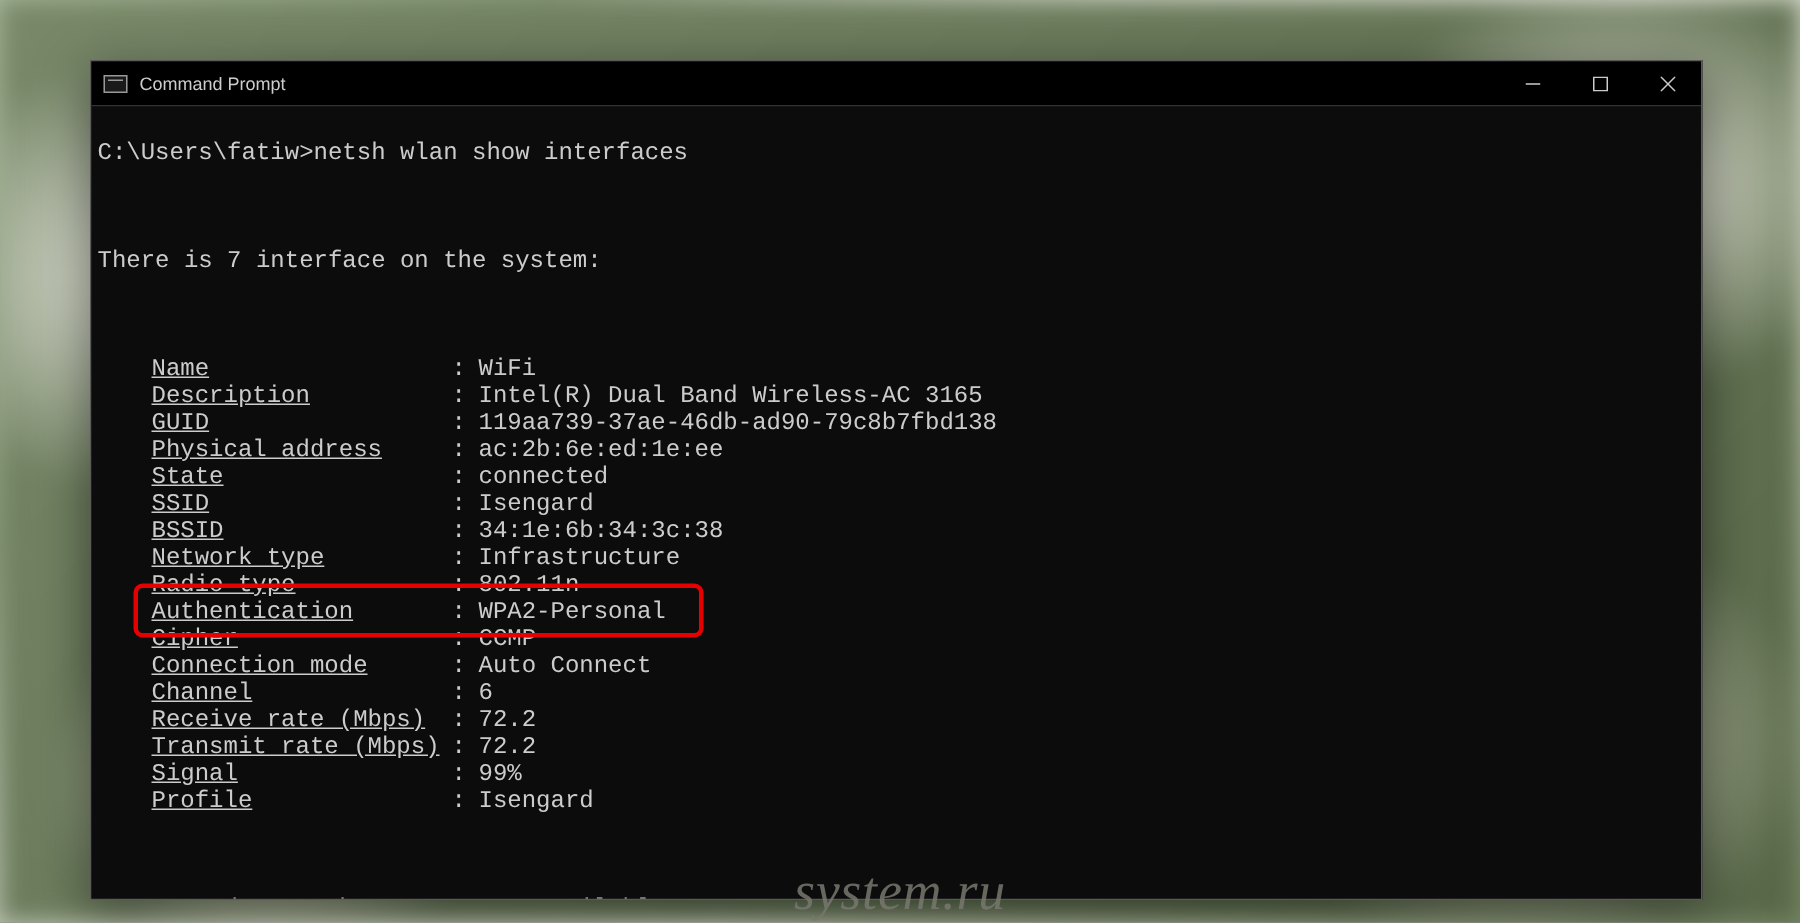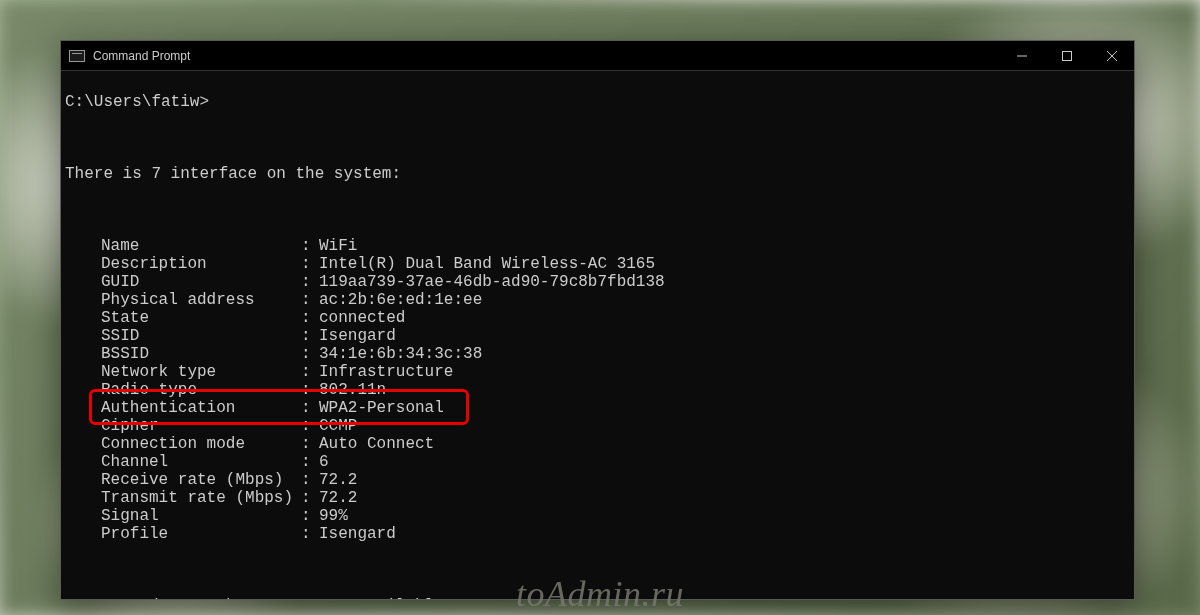--- a/index.html
+++ b/index.html
@@ -102,20 +102,21 @@
     .kv-row {
       display: flex;
     }
     .kv-indent {
       display: inline-block;
       width: 36px;
     }
     .kv-key {
       display: inline-block;
       width: 200px;
+      text-decoration: underline;
     }
     .kv-sep {
       display: inline-block;
       width: 18px;
     }
     .highlight-box {
       position: absolute;
       border: 3px solid #e60000;
       border-radius: 6px;
       pointer-events: none;
@@ -156,28 +157,28 @@
       <div class="win-btn close">
         <svg width="10" height="10" viewBox="0 0 10 10">
             <line x1="0" y1="0" x2="10" y2="10" stroke="#ccc" stroke-width="1"></line>
             <line x1="10" y1="0" x2="0" y2="10" stroke="#ccc" stroke-width="1"></line>
           </svg>
       </div>
     </div>
   </div>
 
   <div class="terminal-body">
-<div class="prompt-line"><span>C:\Users\fatiw&gt;</span></div>
+<div class="prompt-line"><span>C:\Users\fatiw&gt;</span><span>netsh wlan show interfaces</span></div>
 <div> </div>
 <div>There is 7 interface on the system:</div>
 <div> </div>
 <div id="rows-container"><div class="kv-row" id="row-0"><span class="kv-indent"> </span><span class="kv-key">Name</span><span class="kv-sep">: </span><span>WiFi</span></div><div class="kv-row" id="row-1"><span class="kv-indent"> </span><span class="kv-key">Description</span><span class="kv-sep">: </span><span>Intel(R) Dual Band Wireless-AC 3165</span></div><div class="kv-row" id="row-2"><span class="kv-indent"> </span><span class="kv-key">GUID</span><span class="kv-sep">: </span><span>119aa739-37ae-46db-ad90-79c8b7fbd138</span></div><div class="kv-row" id="row-3"><span class="kv-indent"> </span><span class="kv-key">Physical address</span><span class="kv-sep">: </span><span>ac:2b:6e:ed:1e:ee</span></div><div class="kv-row" id="row-4"><span class="kv-indent"> </span><span class="kv-key">State</span><span class="kv-sep">: </span><span>connected</span></div><div class="kv-row" id="row-5"><span class="kv-indent"> </span><span class="kv-key">SSID</span><span class="kv-sep">: </span><span>Isengard</span></div><div class="kv-row" id="row-6"><span class="kv-indent"> </span><span class="kv-key">BSSID</span><span class="kv-sep">: </span><span>34:1e:6b:34:3c:38</span></div><div class="kv-row" id="row-7"><span class="kv-indent"> </span><span class="kv-key">Network type</span><span class="kv-sep">: </span><span>Infrastructure</span></div><div class="kv-row" id="row-8"><span class="kv-indent"> </span><span class="kv-key">Radio type</span><span class="kv-sep">: </span><span>802.11n</span></div><div class="kv-row" id="row-9"><span class="kv-indent"> </span><span class="kv-key">Authentication</span><span class="kv-sep">: </span><span>WPA2-Personal</span></div><div class="kv-row" id="row-10"><span class="kv-indent"> </span><span class="kv-key">Cipher</span><span class="kv-sep">: </span><span>CCMP</span></div><div class="kv-row" id="row-11"><span class="kv-indent"> </span><span class="kv-key">Connection mode</span><span class="kv-sep">: </span><span>Auto Connect</span></div><div class="kv-row" id="row-12"><span class="kv-indent"> </span><span class="kv-key">Channel</span><span class="kv-sep">: </span><span>6</span></div><div class="kv-row" id="row-13"><span class="kv-indent"> </span><span class="kv-key">Receive rate (Mbps)</span><span class="kv-sep">: </span><span>72.2</span></div><div class="kv-row" id="row-14"><span class="kv-indent"> </span><span class="kv-key">Transmit rate (Mbps)</span><span class="kv-sep">: </span><span>72.2</span></div><div class="kv-row" id="row-15"><span class="kv-indent"> </span><span class="kv-key">Signal</span><span class="kv-sep">: </span><span>99%</span></div><div class="kv-row" id="row-16"><span class="kv-indent"> </span><span class="kv-key">Profile</span><span class="kv-sep">: </span><span>Isengard</span></div></div>
 <div> </div>
 <div class="kv-row"><span class="kv-indent"> </span><span class="kv-key">Hosted network status</span><span class="kv-sep">: </span><span>Not available</span></div>
 
 
 
 
     <div class="highlight-box" id="hl" style="left: 28px; top: 318px; width: 380px; height: 36px;"></div>
   </div>
 </div>
 
-<div class="watermark">toAdmin.ru</div>
+<div class="watermark">system.ru</div>
 
 </body></html>

